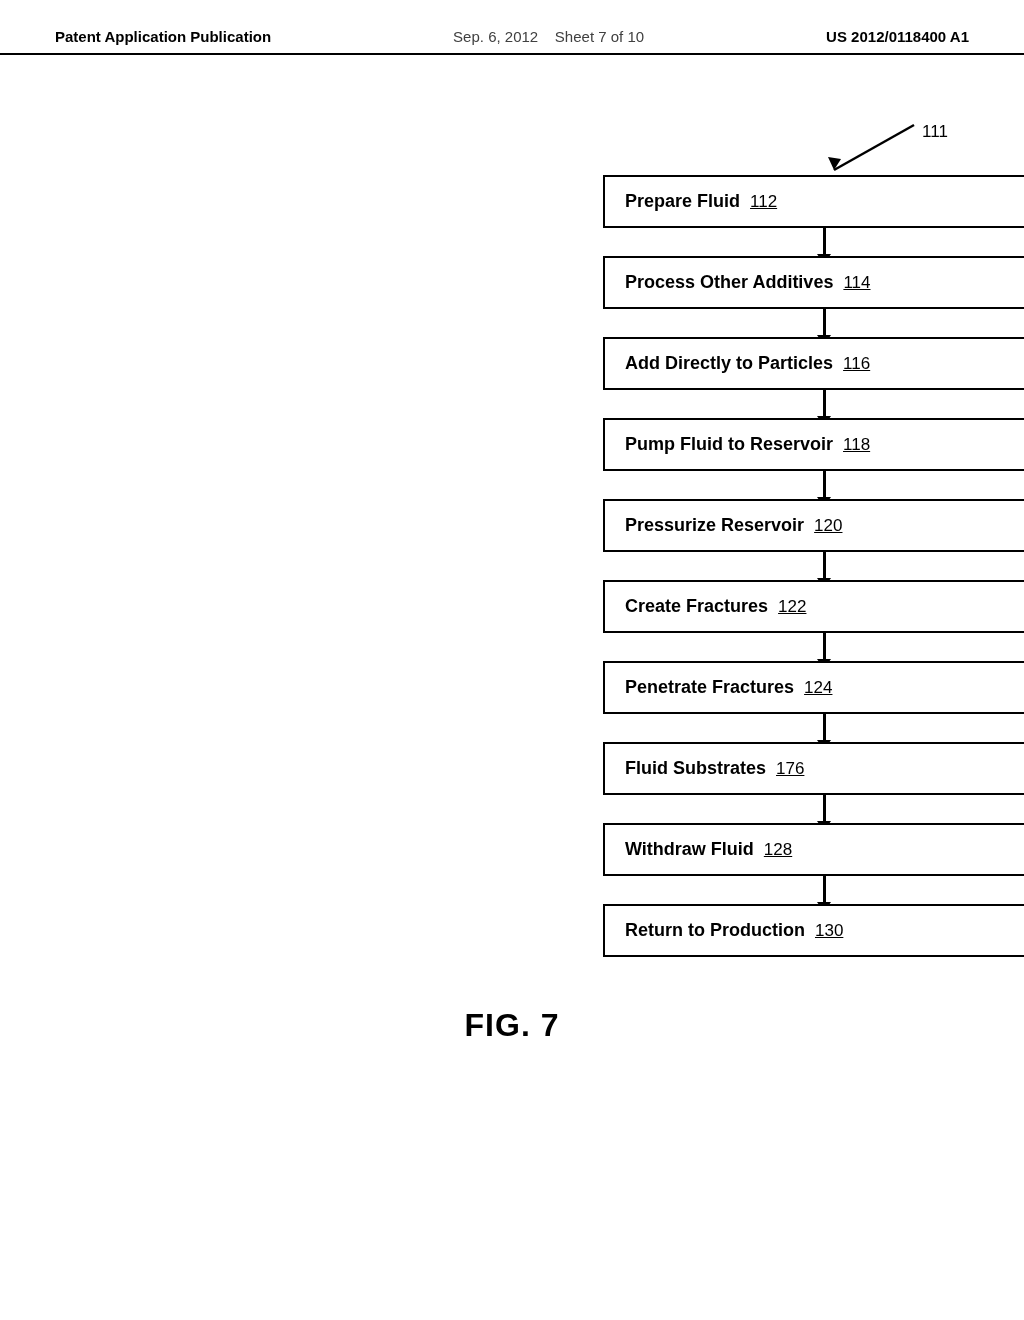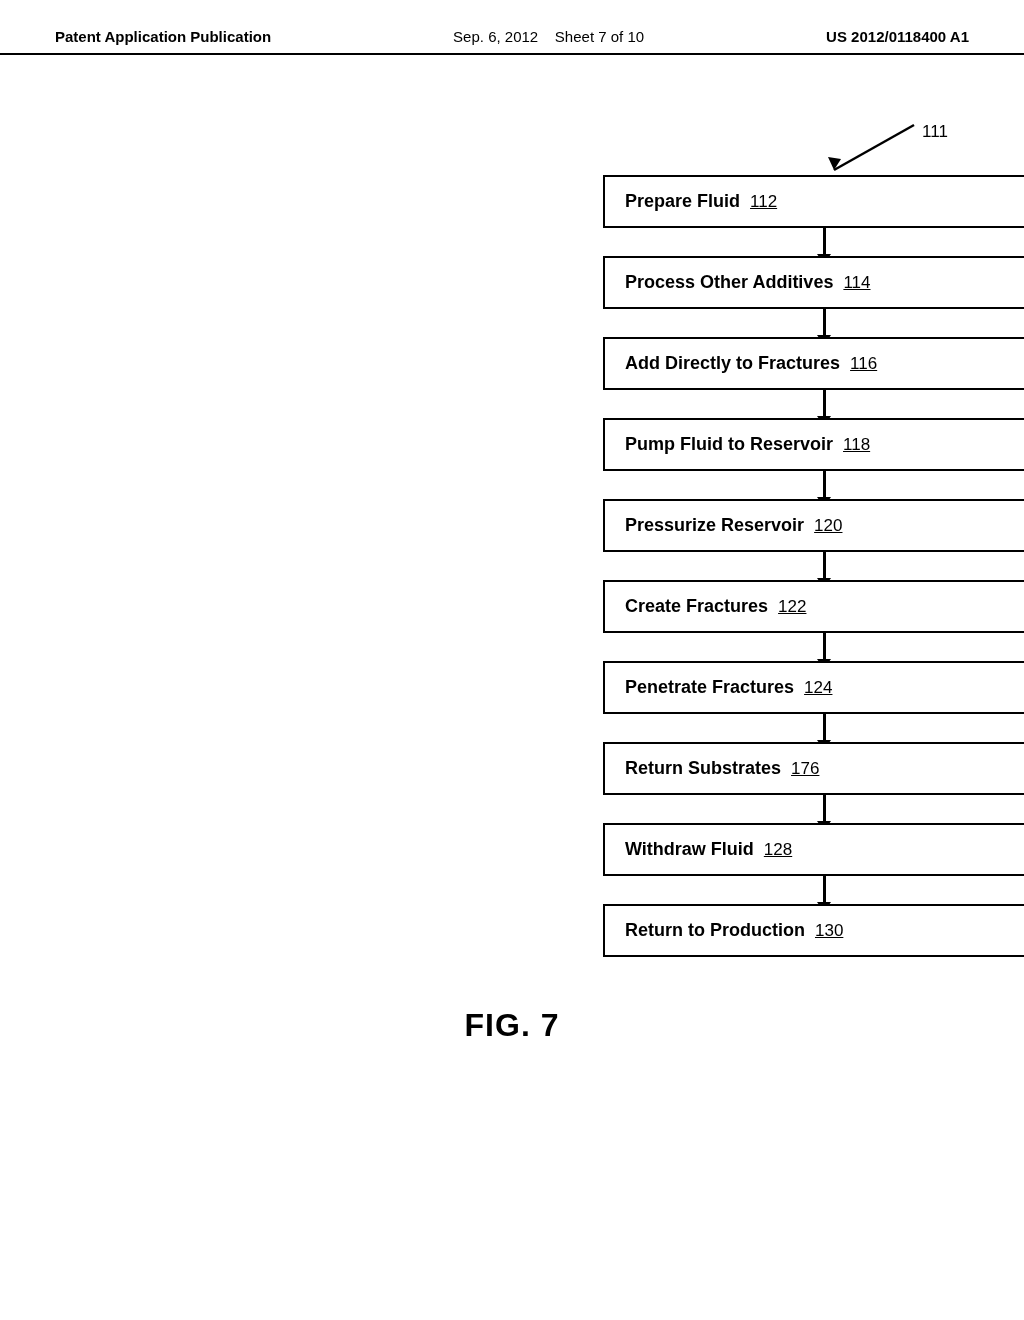--- a/index.html
+++ b/index.html
@@ -20,21 +20,21 @@
       border-bottom: 2px solid #000;
       padding-bottom: 8px;
     }
     .header-left {
       font-size: 15px;
       font-weight: bold;
       color: #000;
     }
     .header-center {
       font-size: 15px;
-      color: #000000;
+      color: #404040;
       text-align: center;
     }
     .header-right {
       font-size: 15px;
       font-weight: bold;
       color: #000;
     }
 
     
     .diagram-area {
@@ -146,21 +146,21 @@
         <span class="flow-box-label">Prepare Fluid</span>
         <span class="flow-box-number">112</span>
       </div>
       <div class="arrow-down"></div>
       <div class="flow-box">
         <span class="flow-box-label">Process Other Additives</span>
         <span class="flow-box-number">114</span>
       </div>
       <div class="arrow-down"></div>
       <div class="flow-box">
-        <span class="flow-box-label">Add Directly to Fractures</span>
+        <span class="flow-box-label">Add Directly to Particles</span>
         <span class="flow-box-number">116</span>
       </div>
       <div class="arrow-down"></div>
       <div class="flow-box">
         <span class="flow-box-label">Pump Fluid to Reservoir</span>
         <span class="flow-box-number">118</span>
       </div>
       <div class="arrow-down"></div>
       <div class="flow-box">
         <span class="flow-box-label">Pressurize Reservoir</span>
@@ -171,21 +171,21 @@
         <span class="flow-box-label">Create Fractures</span>
         <span class="flow-box-number">122</span>
       </div>
       <div class="arrow-down"></div>
       <div class="flow-box">
         <span class="flow-box-label">Penetrate Fractures</span>
         <span class="flow-box-number">124</span>
       </div>
       <div class="arrow-down"></div>
       <div class="flow-box">
-        <span class="flow-box-label">Return Substrates</span>
+        <span class="flow-box-label">Fluid Substrates</span>
         <span class="flow-box-number">176</span>
       </div>
       <div class="arrow-down"></div>
       <div class="flow-box">
         <span class="flow-box-label">Withdraw Fluid</span>
         <span class="flow-box-number">128</span>
       </div>
       <div class="arrow-down"></div>
       <div class="flow-box">
         <span class="flow-box-label">Return to Production</span>

